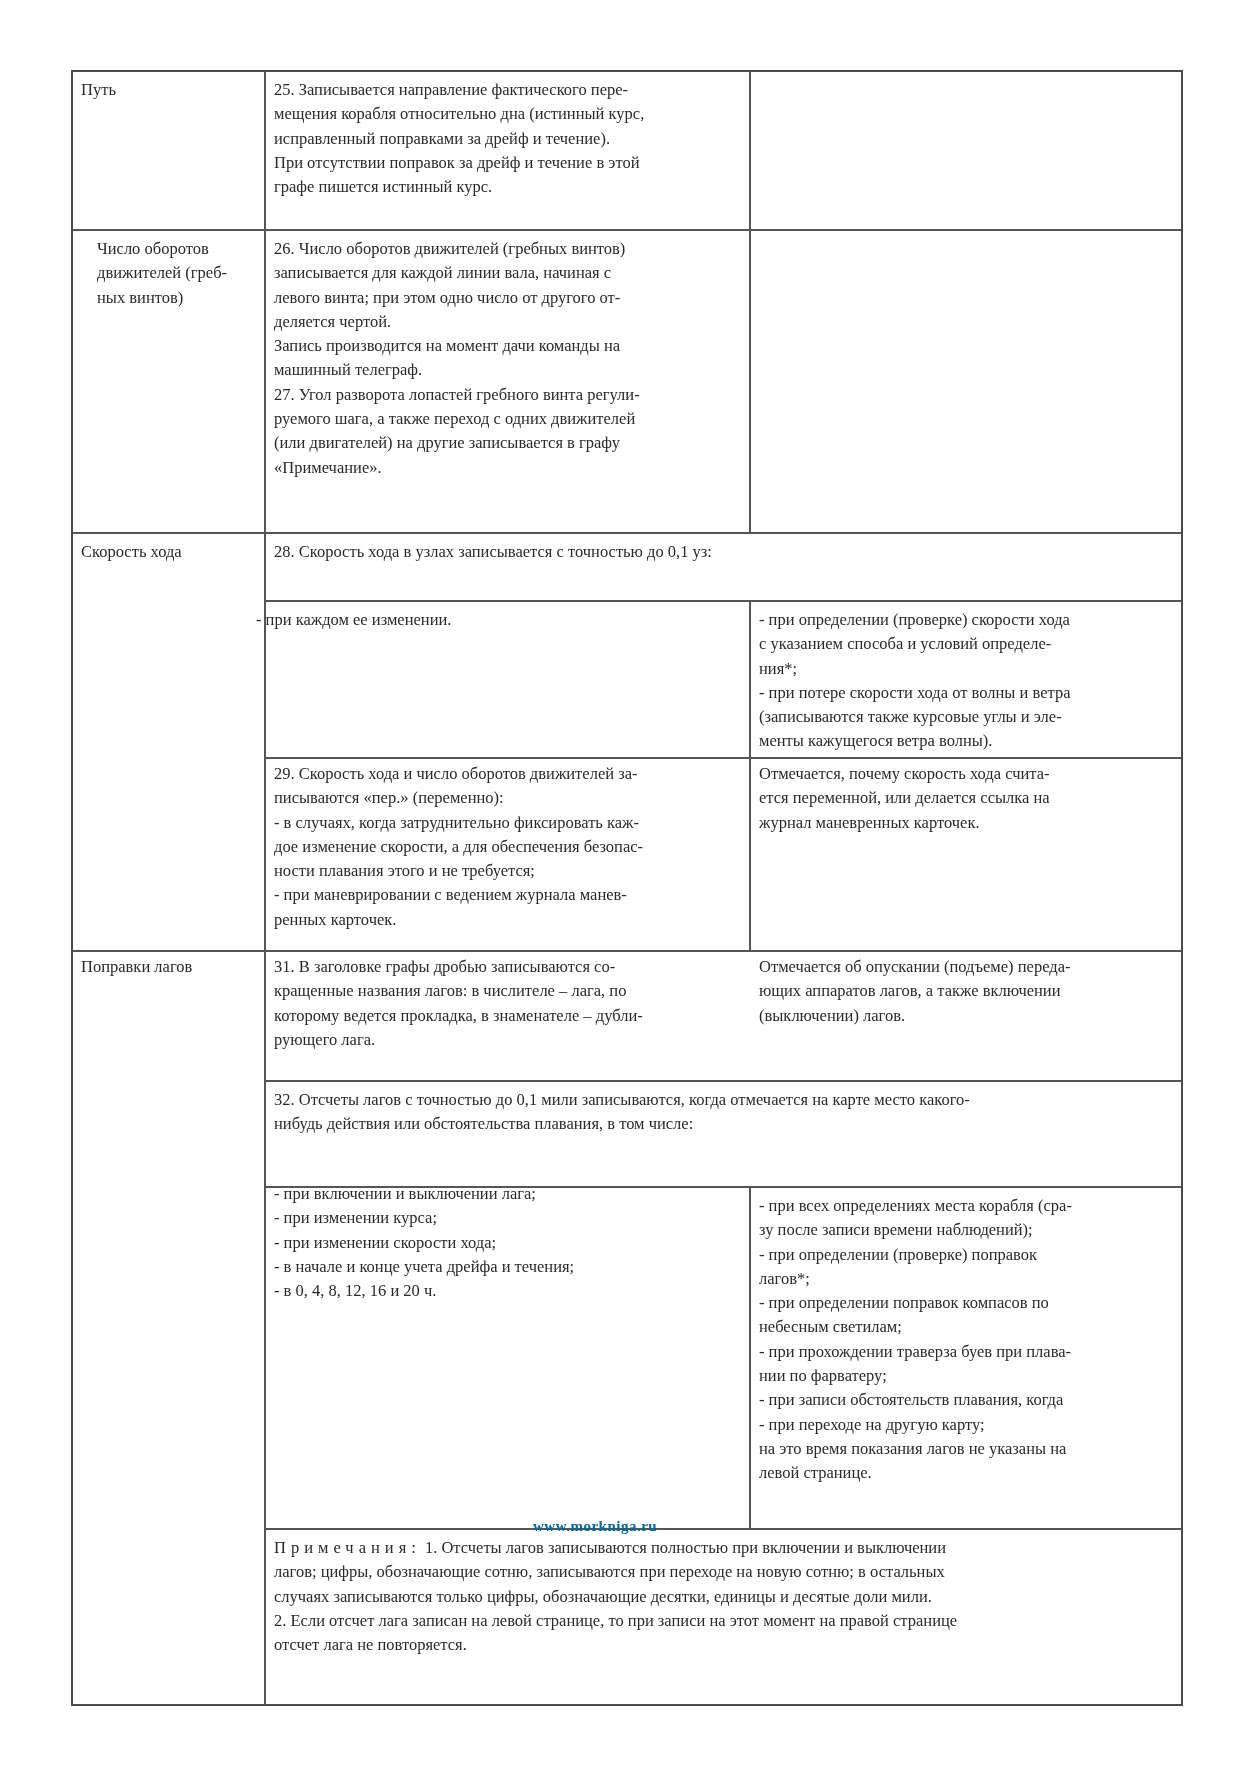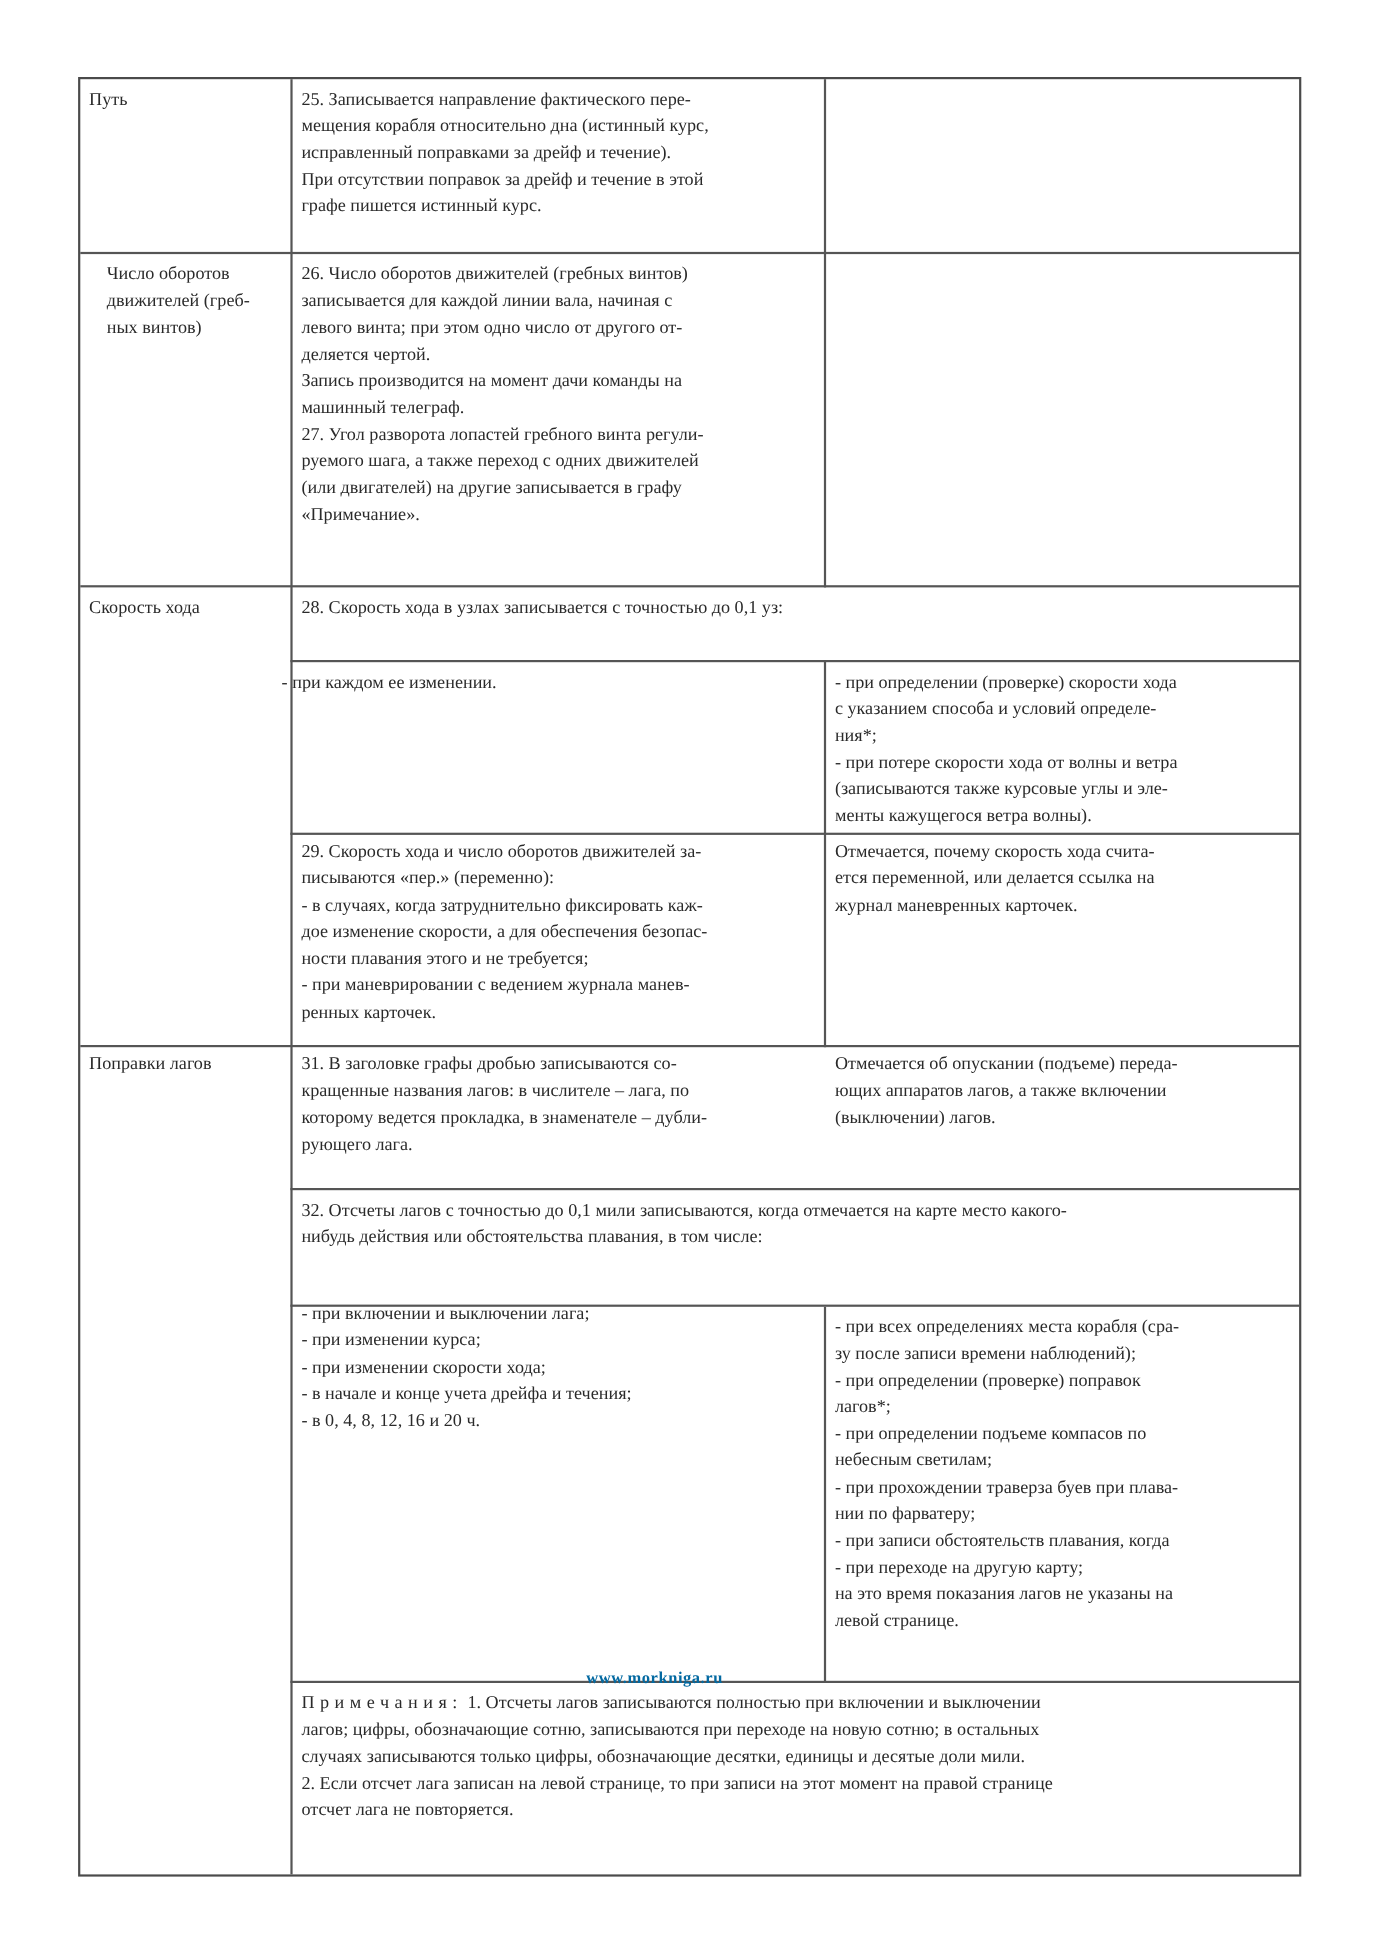--- a/index.html
+++ b/index.html
@@ -119,21 +119,21 @@
     <p>- при изменении курса;</p>
     <p>- при изменении скорости хода;</p>
     <p>- в начале и конце учета дрейфа и течения;</p>
     <p>- в 0, 4, 8, 12, 16 и 20 ч.</p>
   </div>
   <div class="cell" style="left:678px; top:1116px; width:430px;">
     <p>- при всех определениях места корабля (сра-</p>
     <p>зу после записи времени наблюдений);</p>
     <p>- при определении (проверке) поправок</p>
     <p>лагов*;</p>
-    <p>- при определении подъеме компасов по</p>
+    <p>- при определении поправок компасов по</p>
     <p>небесным светилам;</p>
     <p>- при прохождении траверза буев при плава-</p>
     <p>нии по фарватеру;</p>
     <p>- при записи обстоятельств плавания, когда</p>
     <p>- при переходе на другую карту;</p>
     <p>на это время показания лагов не указаны на</p>
     <p>левой странице.</p>
   </div>
   <div class="cell" style="left:193px; top:1458px; width:915px;">
     <p><span class="spaced">Примечания:</span><span> 1. Отсчеты лагов записываются полностью при включении и выключении</span></p>

